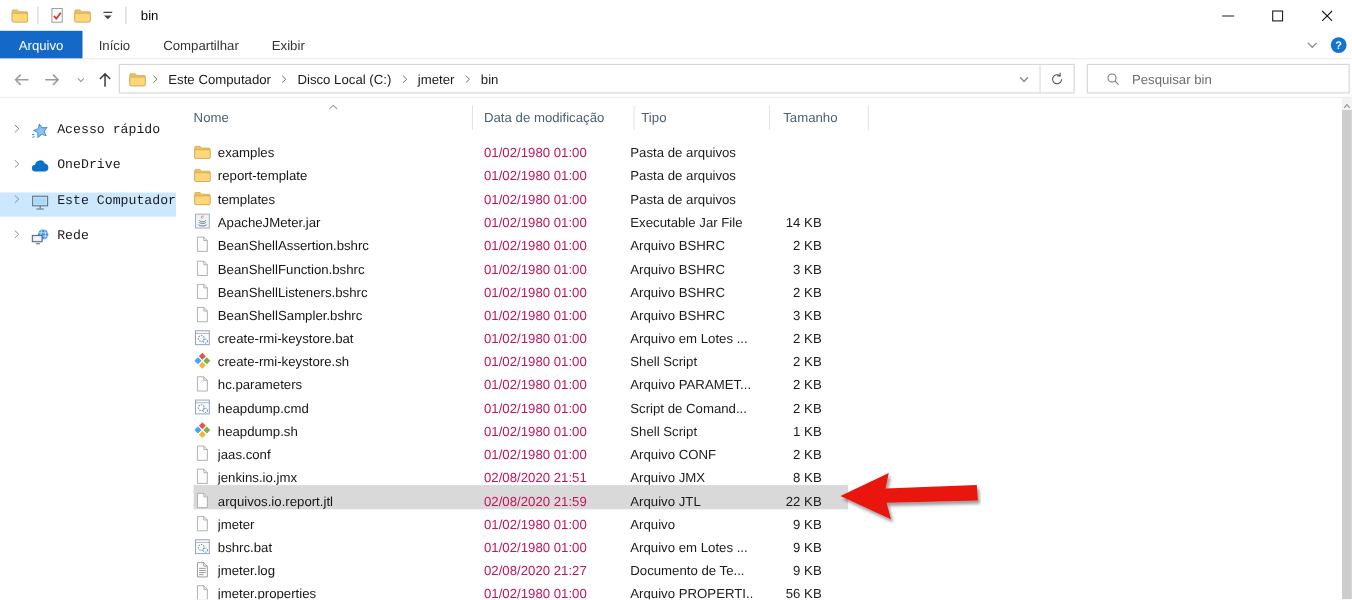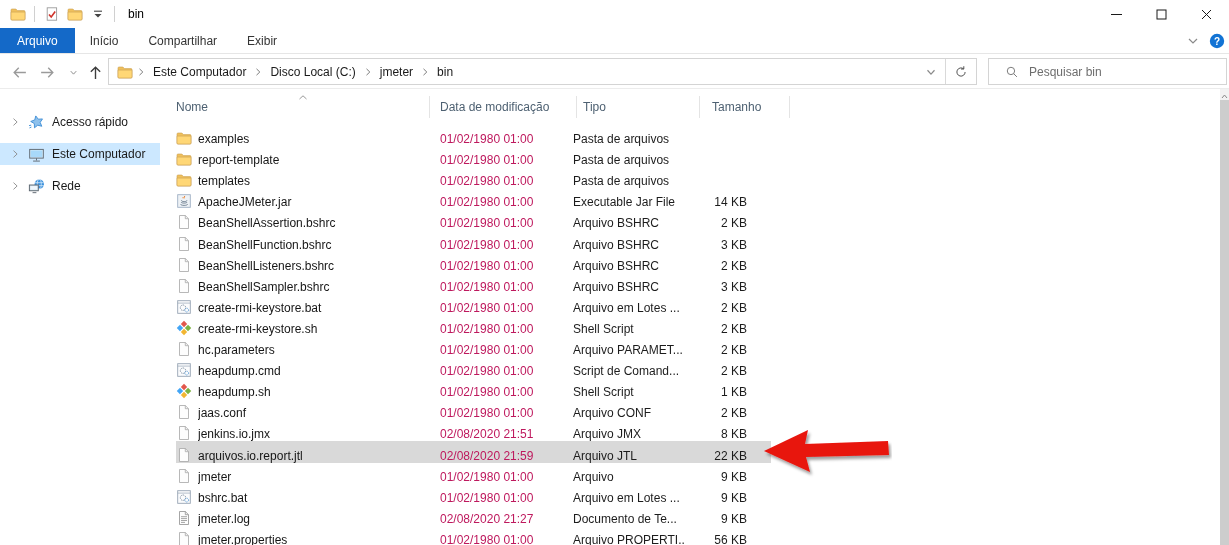--- a/index.html
+++ b/index.html
@@ -40,21 +40,21 @@
   .addr-chevron svg { width:14px; height:14px; }
   .addr-refresh { position:absolute; right:0; top:0; width:31px; height:25px; border-left:1px solid #d9d9d9; display:flex; align-items:center; justify-content:center; }
   .addr-refresh svg { width:14px; height:14px; }
   .searchbox { position:absolute; left:988px; top:4px; width:239px; height:27px; border:1px solid #d4d4d4; background:#fff; display:flex; align-items:center; padding:0 8px; }
   .searchbox .sic { width:14px; height:14px; margin:0 10px 0 8px; flex:0 0 auto; }
   .searchbox input { border:none; outline:none; flex:1; font-family:"Liberation Sans",sans-serif; font-size:12px; color:#1a1a1a; background:transparent; }
   .searchbox input::placeholder { color:#6d6d6d; opacity:1; }
 
   
   .sidebar { position:absolute; left:0; top:89px; width:160px; bottom:0; background:#fff; padding-top:22px; }
-  .sbitem { height:22px; display:flex; align-items:center; margin-bottom:10px; cursor:default; }
+  .sbitem { height:22px; display:flex; margin-bottom:10px; cursor:default;font-family:Liberation Mono, monospace; }
   .sbitem.sel { background:var(--sidebarsel); }
   .sb-chev { width:12px; height:12px; margin-left:9px; flex:0 0 auto; }
   .sb-chev svg { width:12px; height:12px; }
   .sb-ico { width:17px; height:17px; margin-left:7px; flex:0 0 auto; }
   .sb-ico svg { width:17px; height:17px; }
   .sb-label { margin-left:7px; color:#1a1a1a; white-space:nowrap; }
 
   
   .filepane { position:absolute; left:160px; top:89px; right:9px; bottom:0; background:#fff; }
   .headers { position:absolute; left:0; top:0; height:31px; width:100%; padding-left:16px; display:flex; }
@@ -231,20 +231,29 @@
       <div class="sbitem">
         <span class="sb-chev"><svg viewBox="0 0 16 16">
             <path d="M6 3.5L10.8 8 6 12.5" fill="none" stroke="#8a8a8a" stroke-width="1.2"></path>
           </svg></span>
         <span class="sb-ico"><svg viewBox="0 0 16 16">
             <path d="M8.6 1.8l1.7 3.5 3.9.6-2.8 2.7.7 3.9-3.5-1.8-3.5 1.8.7-3.9-2.9-2.7 4-.6z" fill="#8ec1ec" stroke="#3e8ed6" stroke-width=".8" transform="rotate(-12 8 8)"></path>
             <path d="M1 10.9l2-.4M1.4 13.1l1.8-.8" stroke="#3e8ed6" stroke-width=".9"></path>
           </svg></span>
         <span class="sb-label">Acesso rápido</span>
       </div>
+      <div class="sbitem">
+        <span class="sb-chev"><svg viewBox="0 0 16 16">
+            <path d="M6 3.5L10.8 8 6 12.5" fill="none" stroke="#8a8a8a" stroke-width="1.2"></path>
+          </svg></span>
+        <span class="sb-ico"><svg viewBox="0 0 16 16">
+            <path d="M12.6 12.2H4a2.9 2.9 0 0 1-.3-5.8 4.3 4.3 0 0 1 8.3-1 3.5 3.5 0 0 1 .6 6.8z" fill="#0c70c9"></path>
+          </svg></span>
+        <span class="sb-label">OneDrive</span>
+      </div>
       <div class="sbitem sel">
         <span class="sb-chev"><svg viewBox="0 0 16 16">
             <path d="M6 3.5L10.8 8 6 12.5" fill="none" stroke="#8a8a8a" stroke-width="1.2"></path>
           </svg></span>
         <span class="sb-ico"><svg viewBox="0 0 16 16">
             <rect x="1.6" y="3.2" width="12.8" height="8.2" fill="#cfe8fa" stroke="#606a73" stroke-width=".9"></rect>
             <rect x="2.7" y="4.3" width="10.6" height="6" fill="#a8d9fa"></rect>
             <path d="M8 11.6v2" stroke="#606a73" stroke-width=".9"></path>
             <path d="M4.8 14.2h6.4" stroke="#606a73" stroke-width=".9"></path>
           </svg></span>

